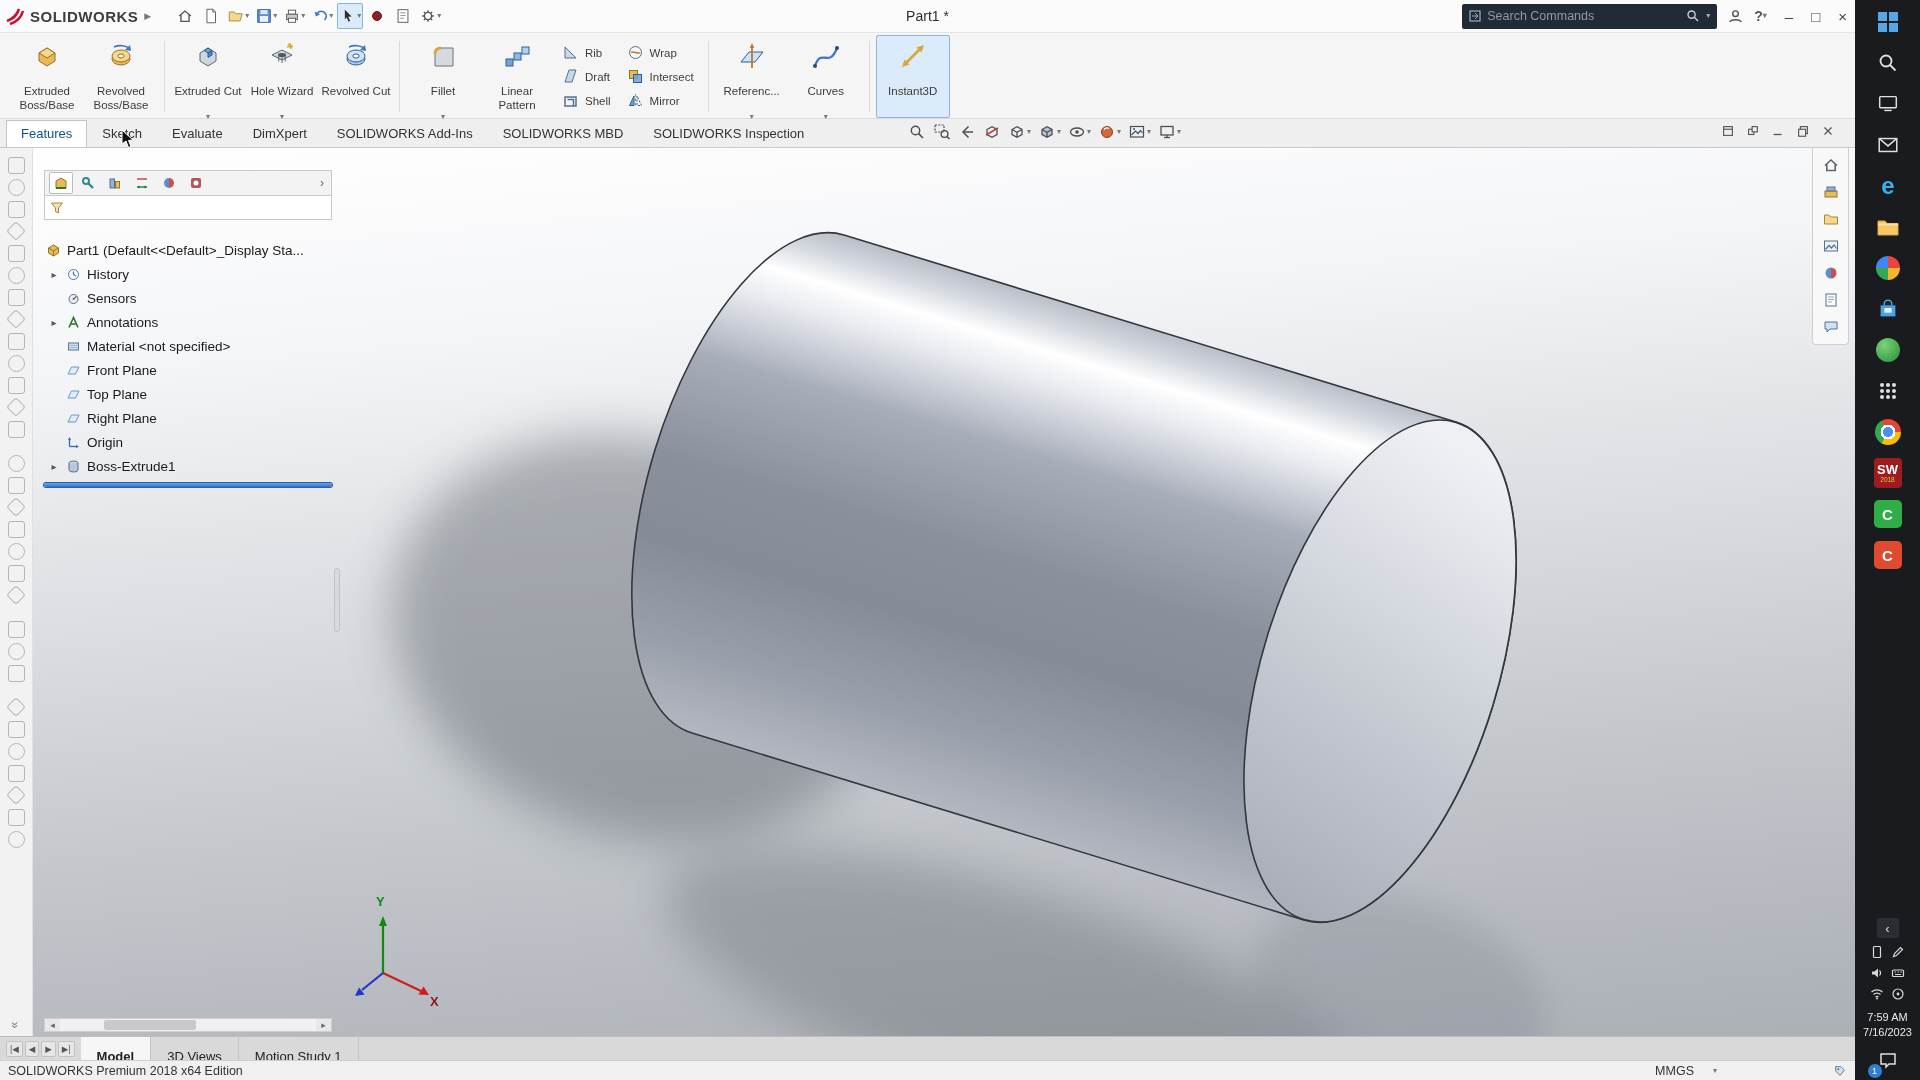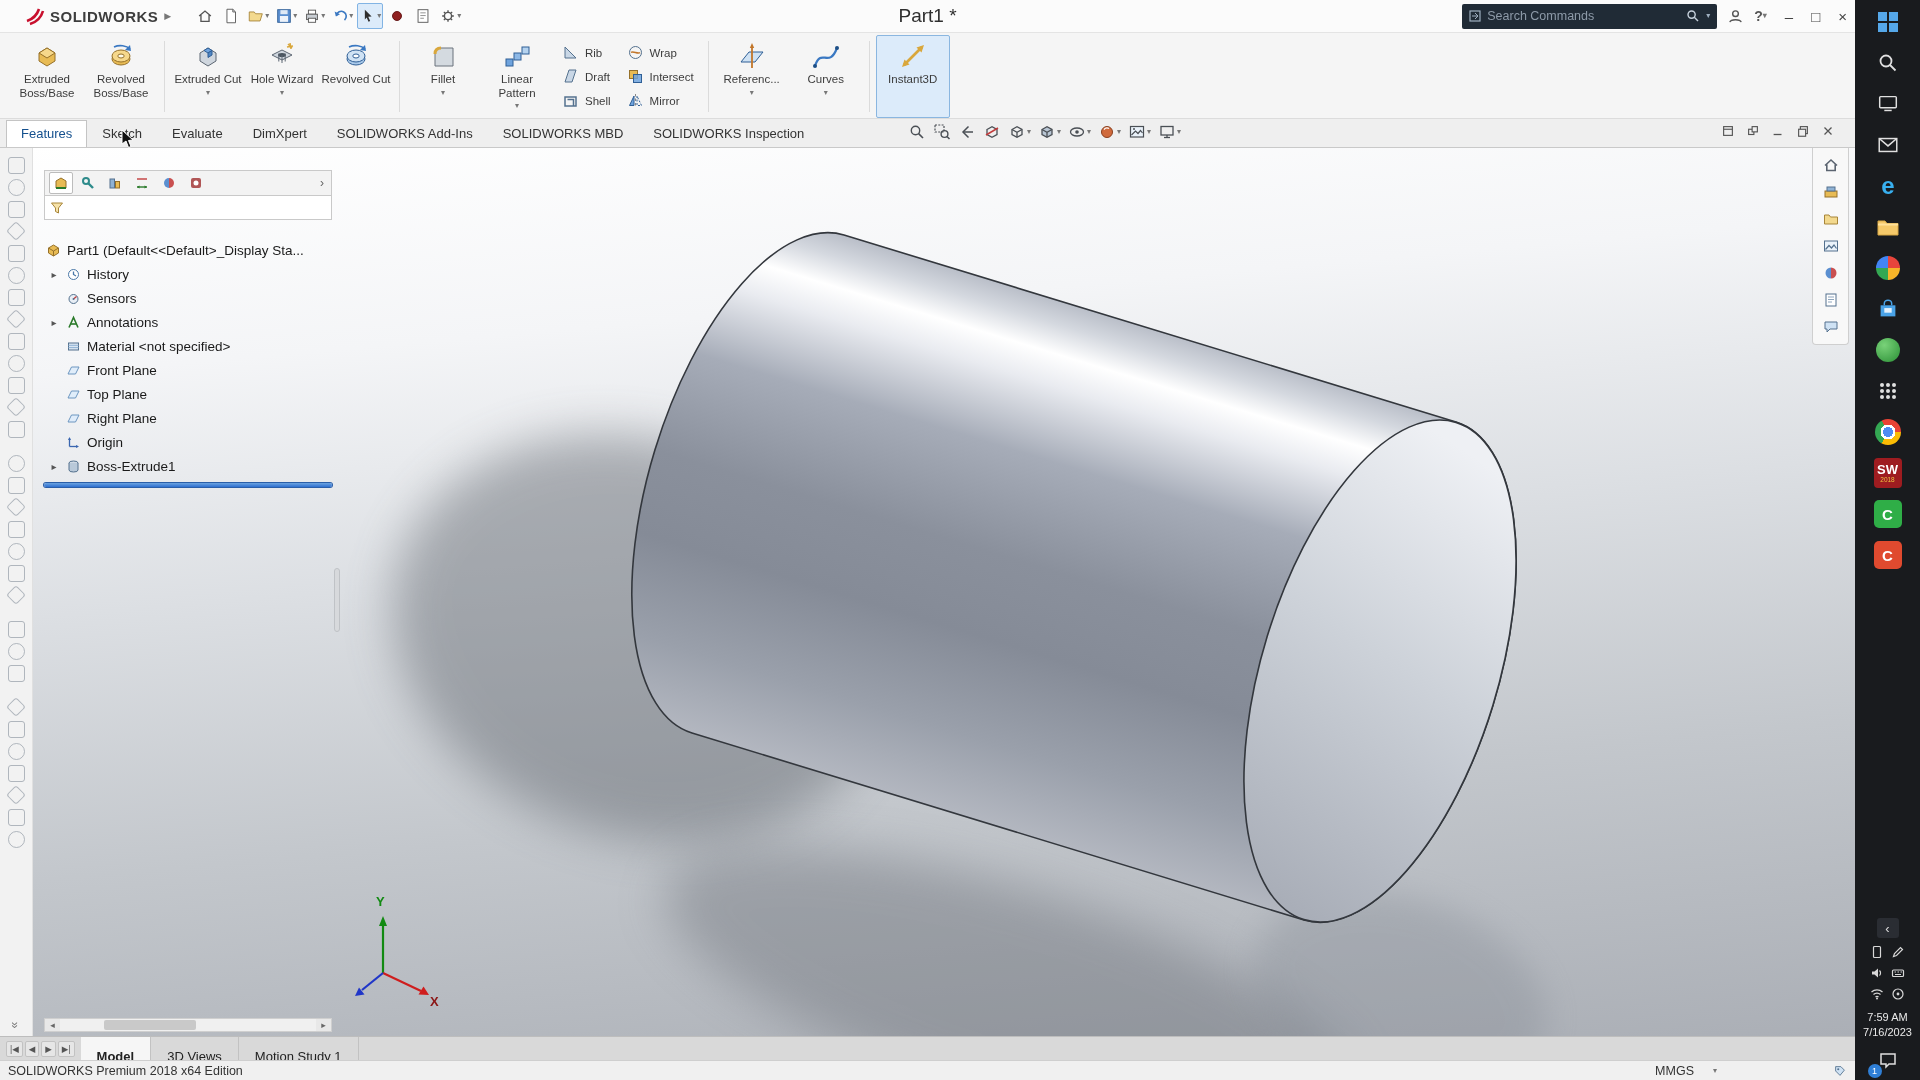--- a/index.html
+++ b/index.html
@@ -3,47 +3,47 @@
 <meta charset="utf-8">
 <style>
   *{margin:0;padding:0;box-sizing:border-box}
   html,body{width:1920px;height:1080px;overflow:hidden;background:#000;
     font-family:"Liberation Sans",sans-serif;-webkit-user-select:none;user-select:none}
   #app{display:flex;width:1920px;height:1080px}
   #left-col{width:1855px;display:flex;flex-direction:column;background:#fff}
 
   
   #titlebar{height:33px;background:#fbfbfb;border-bottom:1px solid #e4e4e4;
-    display:flex;align-items:center;padding:0 24px;position:relative;flex:0 0 auto}
+    display:flex;align-items:center;padding:0 4px;position:relative;flex:0 0 auto}
   .brand{display:flex;align-items:center;gap:4px}
   .brand-text{font-weight:bold;font-size:15px;color:#3d3d3d;letter-spacing:.5px}
   .menu-arrow{font-size:9px;color:#777;margin-left:6px}
   .qa-group{display:flex;align-items:center;gap:2px;margin-left:22px}
   .qa-btn{height:26px;min-width:24px;display:flex;align-items:center;justify-content:center;
     border-radius:2px;border:1px solid transparent;padding:0 1px}
   .qa-btn.pressed{border-color:#82b4e4;background:#dcebfa}
   .caret{font-size:8px;color:#777;line-height:1}
-  #tb-title{position:absolute;left:50%;transform:translateX(-50%);font-size:19px;color:#2e2e2e}
+  #tb-title{position:absolute;left:50%;transform:translateX(-50%);font-size:14px;color:#2e2e2e}
   #tb-right{position:absolute;right:8px;display:flex;align-items:center;gap:10px}
   #search-box{width:255px;height:25px;background:#202b36;border-radius:2px;
     display:flex;align-items:center;gap:6px;padding:0 7px}
   #search-box input{flex:1;background:transparent;border:none;outline:none;
     color:#cdd7e1;font-size:12.5px;font-family:"Liberation Sans",sans-serif}
   #search-box input::placeholder{color:#8d9aa8}
   .tbicon{color:#555;font-size:14px;display:flex;align-items:center}
   .winbtns{display:flex;align-items:center;gap:18px;margin-left:8px;color:#444;font-size:15px}
   .winbtns span{cursor:default}
 
   
   #ribbon{height:86px;background:#f5f5f5;border-bottom:1px solid #dcdcdc;
     display:flex;align-items:stretch;padding:2px 4px 0 6px;flex:0 0 auto}
   .rgroup{display:flex;align-items:stretch;padding:0 4px}
   .rsep{width:1px;background:#dbdbdb;margin:6px 2px}
   .bigbtn{width:74px;display:flex;flex-direction:column;align-items:center;
-    padding-top:5px;gap:2px;font-size:11.5px;color:#3c3c3c;text-align:center;
+    padding-top:5px;gap:14px;font-size:11.5px;color:#3c3c3c;text-align:center;
     line-height:1.18;border:1px solid transparent;border-radius:2px}
   .bigbtn.pressed{background:#dcebfa;border-color:#8ab6e0}
   .i30{width:30px;height:30px;flex:0 0 auto}
   .i17{width:17px;height:17px;flex:0 0 auto}
   .stack{display:flex;flex-direction:column;justify-content:center;gap:3px;padding:0 5px}
   .srow{display:flex;align-items:center;gap:6px;font-size:11.5px;color:#3c3c3c;height:21px;
     padding:0 3px;border-radius:2px}
 
   
   #tabrow{height:29px;background:#efefef;border-bottom:1px solid #c9c9c9;display:flex;

